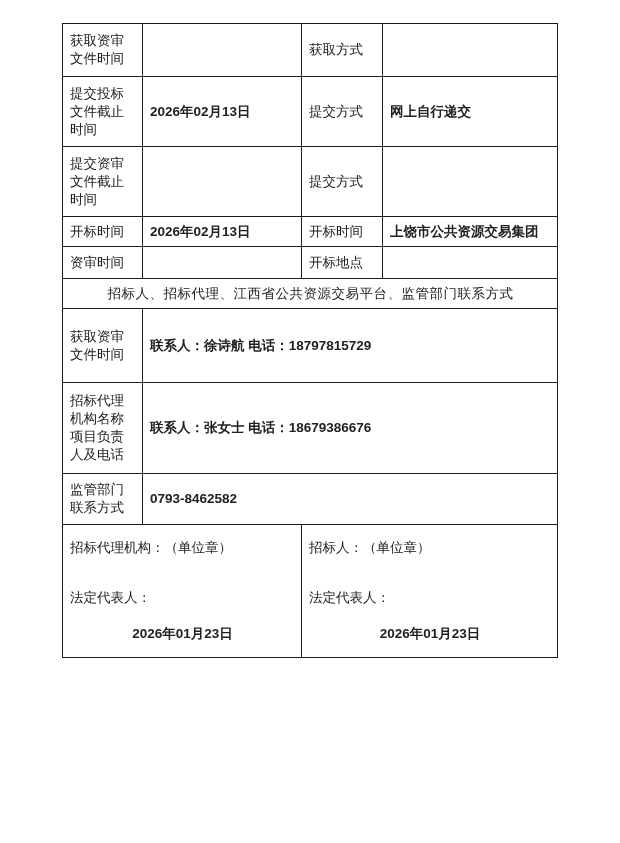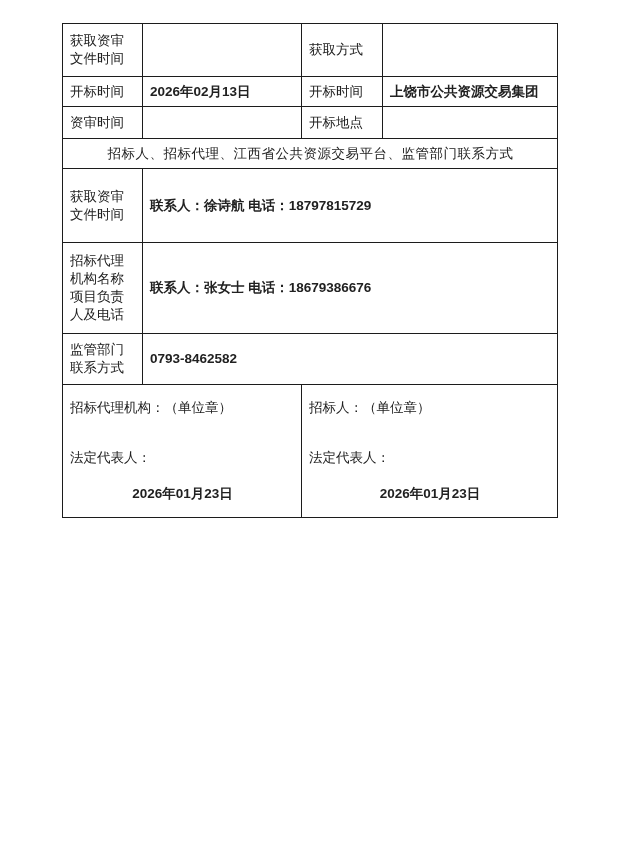--- a/index.html
+++ b/index.html
@@ -79,20 +79,32 @@
     <col style="width:81px">
     <col style="width:175px">
   </colgroup>
   <tbody>
     <tr class="r1">
       <td class="lbl">获取资审文件时间</td>
       <td class="val"></td>
       <td class="lbl">获取方式</td>
       <td class="val"></td>
     </tr>
+    <tr class="r2">
+      <td class="lbl">提交投标文件截止时间</td>
+      <td class="val">2026年02月13日</td>
+      <td class="lbl">提交方式</td>
+      <td class="val">网上自行递交</td>
+    </tr>
+    <tr class="r3">
+      <td class="lbl">提交资审文件截止时间</td>
+      <td class="val"></td>
+      <td class="lbl">提交方式</td>
+      <td class="val"></td>
+    </tr>
     <tr class="r4">
       <td class="lbl">开标时间</td>
       <td class="val">2026年02月13日</td>
       <td class="lbl">开标时间</td>
       <td class="val">上饶市公共资源交易集团</td>
     </tr>
     <tr class="r5">
       <td class="lbl">资审时间</td>
       <td class="val"></td>
       <td class="lbl">开标地点</td>

